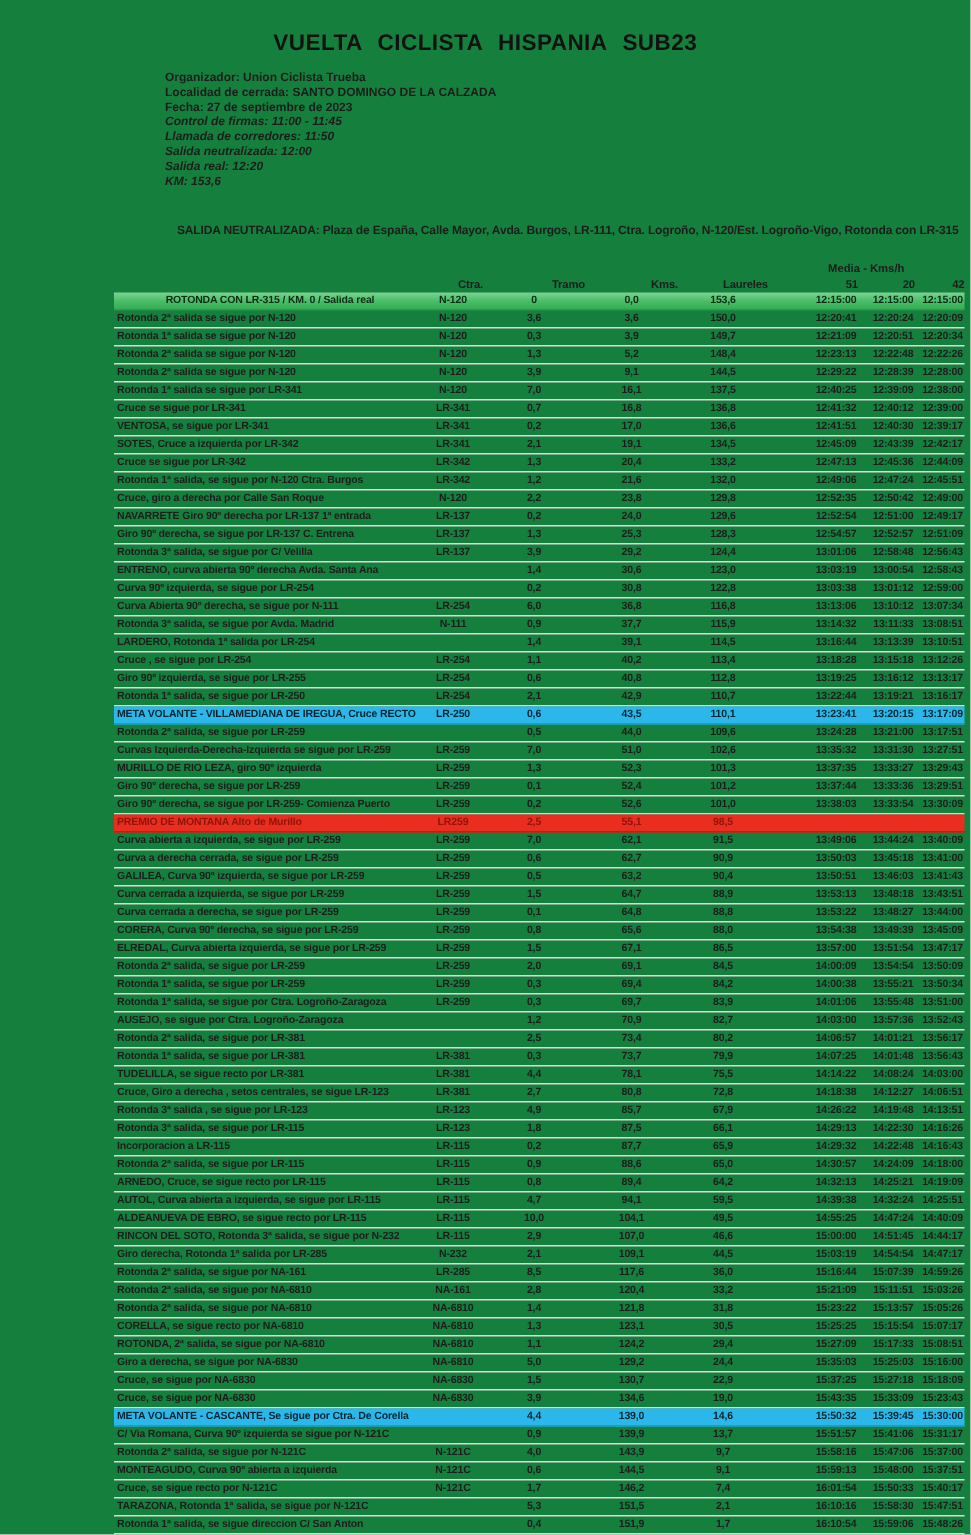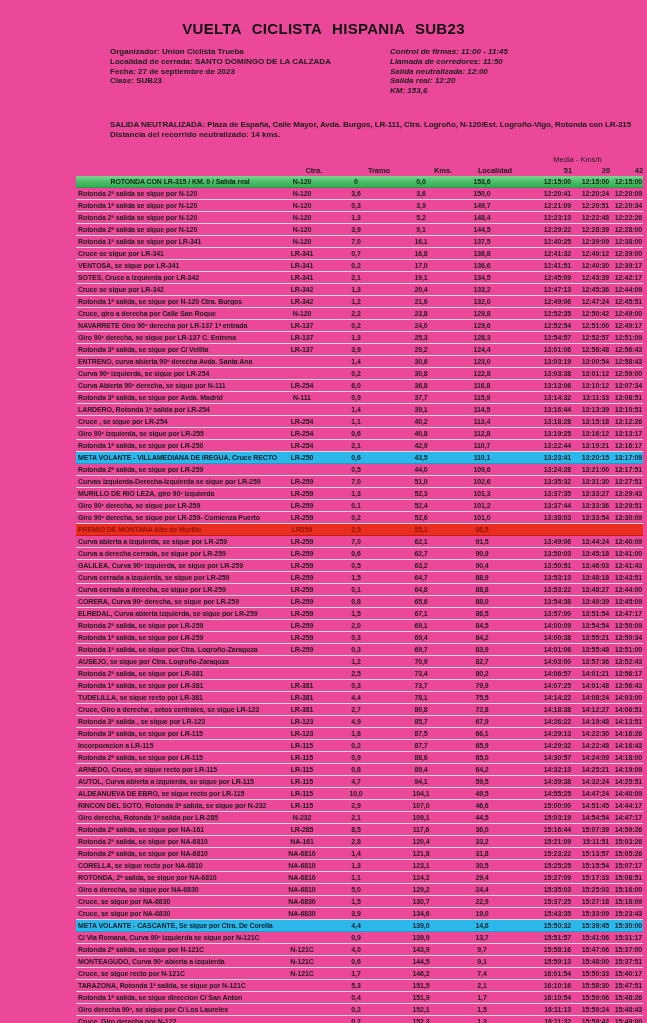--- a/index.html
+++ b/index.html
@@ -1,39 +1,39 @@
 <!DOCTYPE html>
 <html><head>
 <meta charset="utf-8">
 <style>
   html,body { margin:0; padding:0; background:#ffffff; }
   .page {
     position:relative; width:647px; height:1023px; overflow:hidden;
-    background:#ec4899; color:#1c1c1c;
+    background:#15803d; color:#1c1c1c;
     font-family:"Liberation Sans","DejaVu Sans",sans-serif;
   }
   .title {
     margin:20px 0 10px 0; text-align:center;
     font-size:15px; font-weight:bold; word-spacing:6px; letter-spacing:0.3px;
     color:#111;
   }
-  .info-row { display:flex; padding-left:110px; margin-bottom:24px; }
+  .info-row { display:flex; padding-left:110px; margin-bottom:24px;flex-direction:column; }
   .info-col { font-size:8px; font-weight:bold; line-height:9.8px; }
   .info-col.left { width:280px; }
   .info-col.right { width:250px;font-style:italic; }
   .neutral { padding-left:110px; margin-bottom:14px; font-size:8px; font-weight:bold; line-height:10px; }
-  .neutral .l1 { letter-spacing:-0.1px; }
+  .neutral .l1 { letter-spacing:-0.1px;text-align:center; }
 
   .tablewrap { margin:0 4px 0 76px; }
   .grid {
     display:grid;
     grid-template-columns:206px 40px 68px 62px 60px 60px 38px 33px;
     align-items:center;
   }
-  .media-row { height:11px; font-size:7.5px; font-weight:normal; }
+  .media-row { height:11px; font-size:7.5px; font-weight:bold; }
   .media-row .media-label { grid-column:6 / 9; text-align:center; }
   .hdr { height:11px; font-size:7.5px; font-weight:bold; }
   .hdr .cell { text-align:right; }
   .row { height:11px; border-bottom:1px solid #d9d9d9; font-size:7px; }
   .cell { display:block; text-align:center; white-space:nowrap; letter-spacing:-0.1px; }
   .cell.desc { text-align:left; padding-left:2px; overflow:hidden; font-weight:bold; }
   .cell.ctra, .cell.tramo, .cell.kms, .cell.pend { font-weight:600; }
   .cell.t38, .cell.t40, .cell.t42 { text-align:right; padding-right:1px; font-weight:600; }
   .row.start { background:linear-gradient(180deg,#7bd491 0%,#47bd66 55%,#36ad55 100%); border-bottom:1px solid #2a9a4b; }
   .row.start .cell { font-weight:bold; color:#0c2b14; }
@@ -48,46 +48,44 @@
 
 <div class="page">
 
   <div class="title">VUELTA CICLISTA HISPANIA SUB23</div>
 
   <div class="info-row">
     <div class="info-col left">
       <div>Organizador: Union Ciclista Trueba</div>
       <div>Localidad de cerrada: SANTO DOMINGO DE LA CALZADA</div>
       <div>Fecha: 27 de septiembre de 2023</div>
-      <div>Clase: SUB23</div>
     </div>
     <div class="info-col right">
       <div>Control de firmas: 11:00 - 11:45</div>
       <div>Llamada de corredores: 11:50</div>
       <div>Salida neutralizada: 12:00</div>
       <div>Salida real: 12:20</div>
       <div>KM: 153,6</div>
     </div>
   </div>
 
   <div class="neutral">
     <div class="l1">SALIDA NEUTRALIZADA: Plaza de España, Calle Mayor, Avda. Burgos, LR-111, Ctra. Logroño, N-120/Est. Logroño-Vigo, Rotonda con LR-315</div>
-    <div class="l2">Distancia del recorrido neutralizado: 14 kms.</div>
   </div>
 
   <div class="tablewrap">
     <div class="grid media-row">
       <span class="media-label">Media - Kms/h</span>
     </div>
     <div class="grid hdr">
       <span class="cell desc"></span>
       <span class="cell">Ctra.</span>
       <span class="cell">Tramo</span>
       <span class="cell">Kms.</span>
-      <span class="cell">Localidad</span>
+      <span class="cell">Laureles</span>
       <span class="cell">51</span>
       <span class="cell">20</span>
       <span class="cell">42</span>
     </div>
     <div>
         <div class="grid row start">
           <span class="cell desc">ROTONDA CON LR-315   / KM. 0 / Salida real</span>
           <span class="cell ctra">N-120</span>
           <span class="cell tramo">0</span>
           <span class="cell kms">0,0</span>

